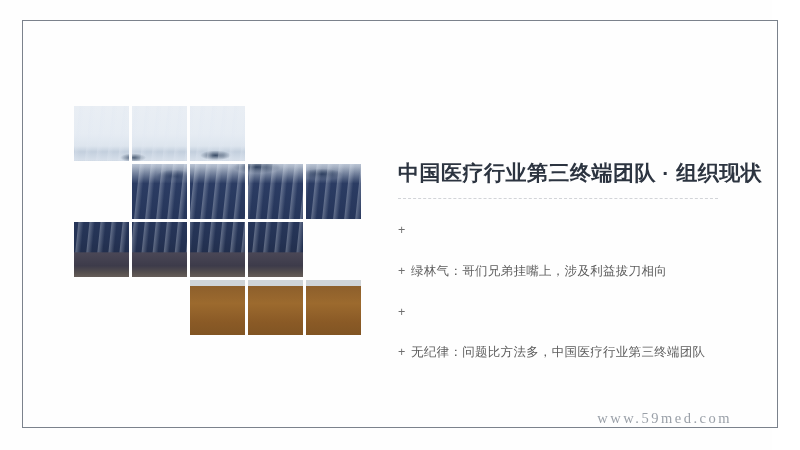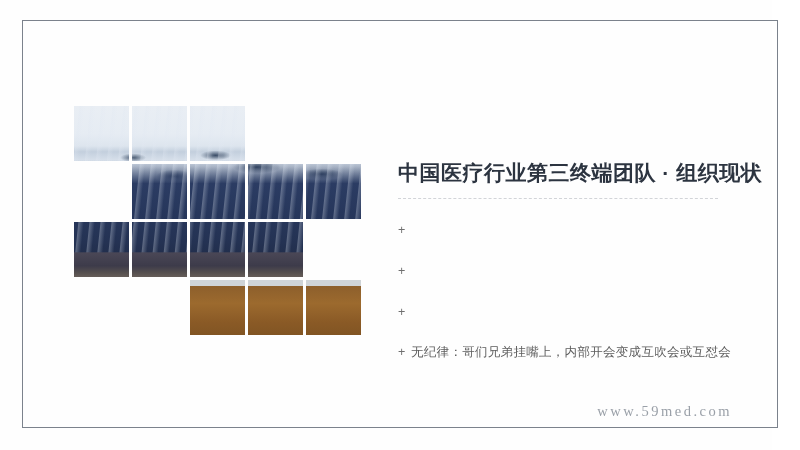--- a/index.html
+++ b/index.html
@@ -95,21 +95,21 @@
   }
   .bullet:last-child{margin-bottom:0;}
   .plus{
     display:inline-block;width:13px;flex:0 0 13px;
     color:#6f6f6f;font-size:12.5px;
   }
   .btext{letter-spacing:0.3px;}
 
   
   .watermark{
-    position:absolute;right:40px;bottom:30px;
+    position:absolute;right:40px;bottom:23px;
     font-size:14.5px;color:#9aa0a8;
     letter-spacing:2.5px;font-family:"Liberation Serif","DejaVu Serif",serif;
     white-space:nowrap;
   }
 </style>
 </head>
 <body>
 
 <div class="slide">
 
@@ -137,27 +137,28 @@
     <h1 class="title">中国医疗行业第三终端团队 · 组织现状</h1>
 
     <div class="rule"></div>
 
     <div class="bullets" id="bullets">
         <div class="bullet">
           <span class="plus">+</span>
         </div>
         <div class="bullet">
           <span class="plus">+</span>
+          <span class="btext">绿林气：哥们兄弟挂嘴上，涉及利益拔刀相向</span>
         </div>
         <div class="bullet">
           <span class="plus">+</span>
         </div>
         <div class="bullet">
           <span class="plus">+</span>
-          <span class="btext">无纪律：哥们兄弟挂嘴上，内部开会变成互吹会或互怼会</span>
+          <span class="btext">无纪律：问题比方法多，中国医疗行业第三终端团队</span>
         </div>
       </div>
 
   </div>
 
   <div class="watermark">www.59med.com</div>
 
 </div>
 
 </body></html>

